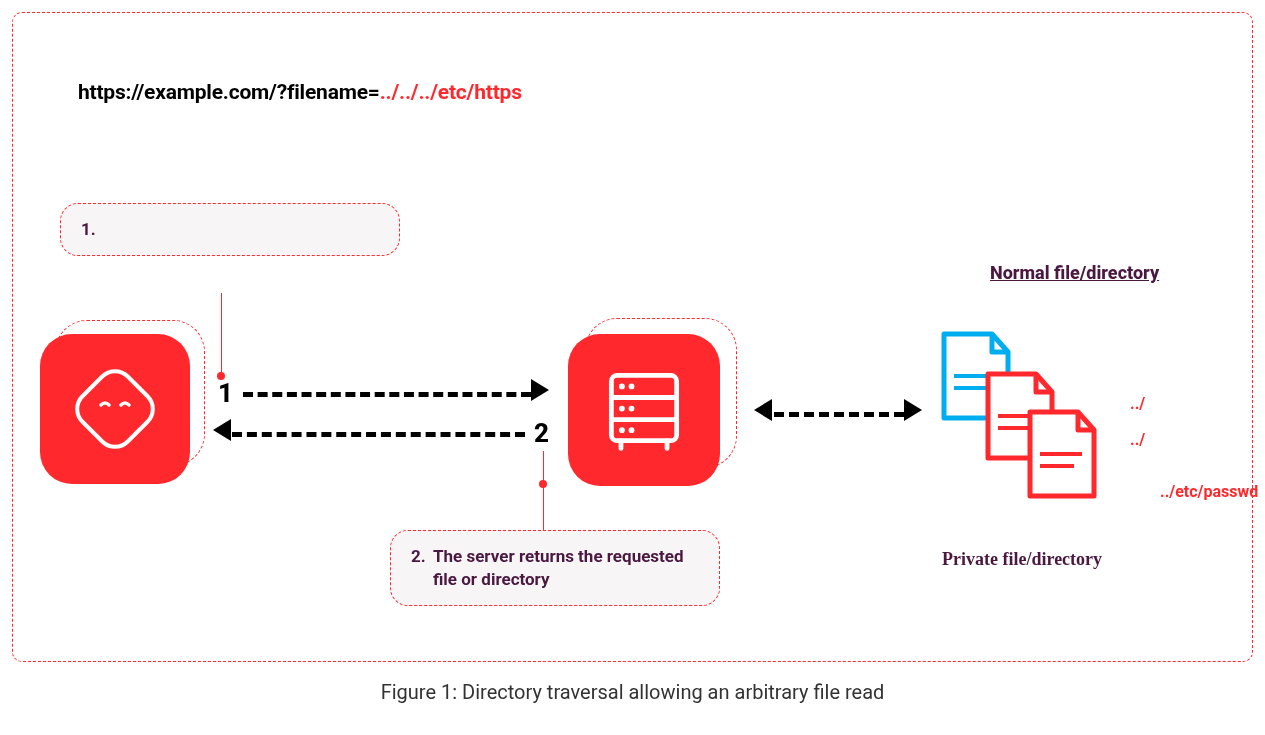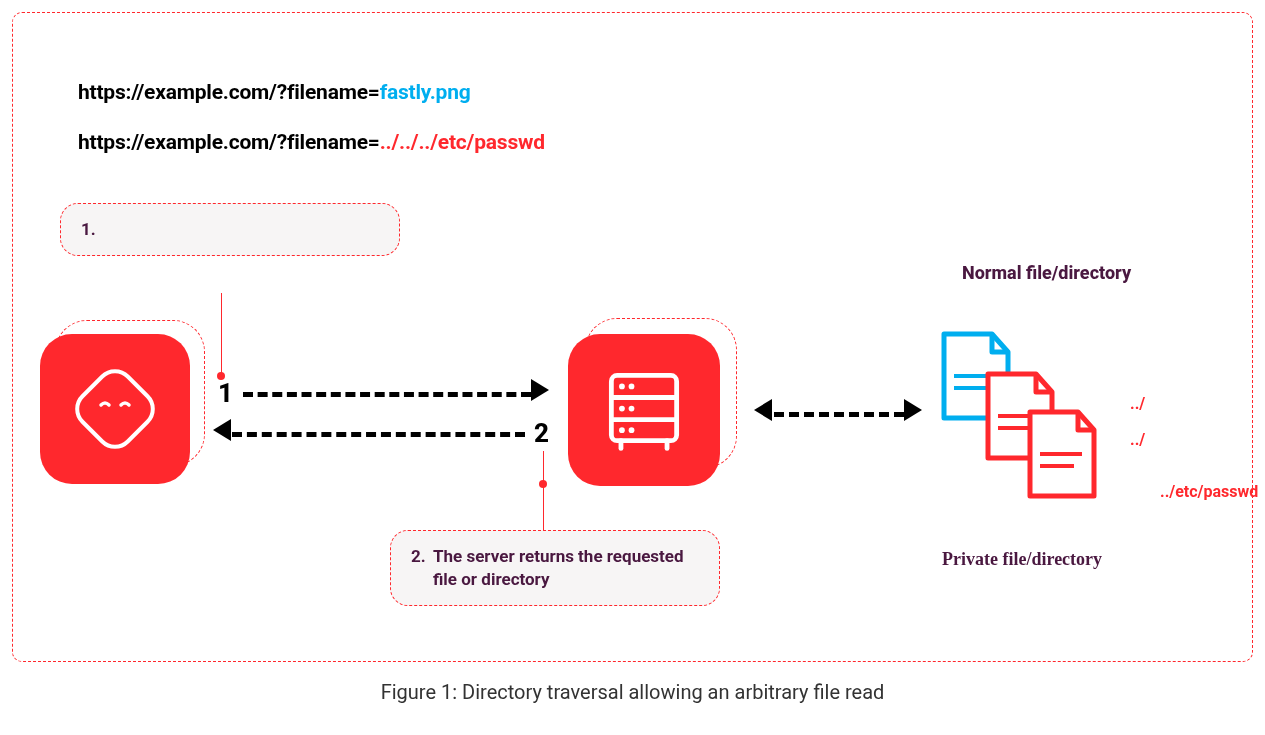--- a/index.html
+++ b/index.html
@@ -133,24 +133,21 @@
     color: #333;
   }
 </style>
 </head>
 <body>
 
 <div class="frame"></div>
 
 <div class="urls">
   <div class="url-line">
-    <span>https://example.com/?filename=</span><span class="url-param-normal">fastly.png</span>
-  </div>
-  <div class="url-line">
-    <span>https://example.com/?filename=</span><span class="url-param-attack">../../../etc/passwd</span>
+    <span>https://example.com/?filename=</span><span class="url-param-attack">../../../etc/https</span>
   </div>
 </div>
 
 <div class="step-box step1">
   <span class="n">1.</span>
 </div>
 
 <div class="connector-line" style="left:221px; top:293px; width:1px; height:85px;"></div>
 <div class="connector-dot" style="left:217px; top:372px;"></div>
 
@@ -217,20 +214,20 @@
   </g>
 
   <g transform="translate(86,78)" fill="#fff" stroke="#FF282D" stroke-width="5" stroke-linejoin="round">
     <path d="M14 8 H62 L78 26 V92 H14 Z"></path>
     <path d="M62 8 V26 H78" fill="none"></path>
     <line x1="24" y1="50" x2="66" y2="50" stroke-width="4"></line>
     <line x1="24" y1="62" x2="58" y2="62" stroke-width="4"></line>
   </g>
 </svg>
 
-<div class="file-label" style="left:962px; top:262px;">Normal file/directory</div>
+<div class="file-label" style="left:990px; top:262px;text-decoration:underline;">Normal file/directory</div>
 <div class="file-label" style="left:942px; top:549px;font-family:Liberation Serif, serif;">Private file/directory</div>
 
 <div class="path-label" style="left:1130px; top:394px;">../</div>
 <div class="path-label" style="left:1130px; top:430px;">../</div>
 <div class="path-label" style="left:1160px; top:482px;">../etc/passwd</div>
 
 <div class="caption">Figure 1: Directory traversal allowing an arbitrary file read</div>
 
 </body></html>

